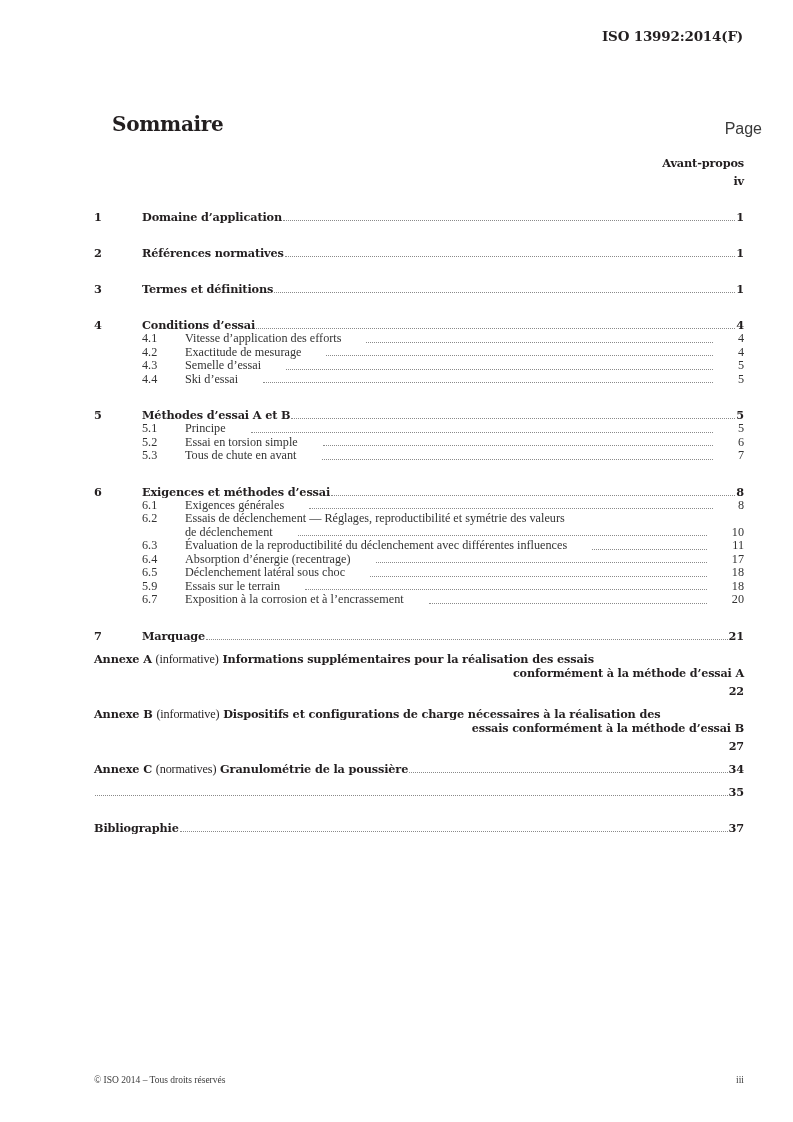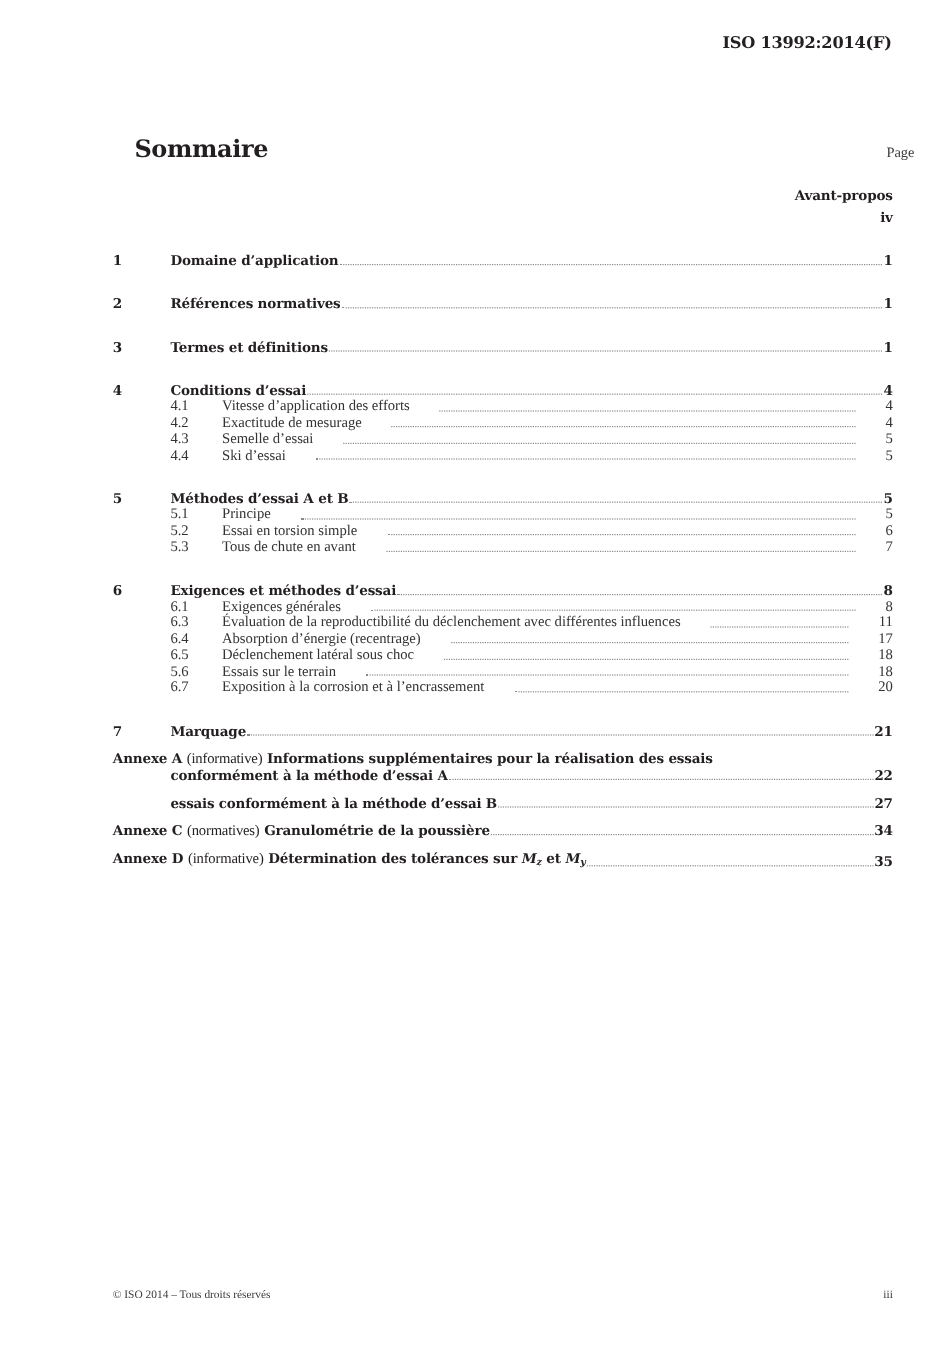--- a/index.html
+++ b/index.html
@@ -37,22 +37,22 @@
       top: 0;
       font-family: "DejaVu Serif", serif;
       font-weight: bold;
       font-size: 20px;
       letter-spacing: -0.3px;
     }
     .page-col-label {
       position: absolute;
       right: 0;
       top: 8px;
-      font-size: 12px;
-      font-family: Liberation Serif, serif;
+      font-size: 16px;
+      font-family: Liberation Sans, sans-serif;
       color: #3a3a3a;
     }
     .toc {
       position: absolute;
       top: 156px;
       left: 94px;
       width: 650px;
     }
     .entry {
       display: flex;
@@ -126,20 +126,21 @@
     .annex .qual {
       font-weight: normal;
       font-family: "Liberation Serif", serif;
       font-size: 12.2px;
     }
     .annex-line1 {
       white-space: nowrap;
     }
     .annex-line2 {
       padding-left: 48px;
+      flex-direction: column;
     }
     .math {
       font-style: italic;
     }
     .math sub {
       font-size: 8px;
       vertical-align: -2px;
     }
     .footer {
       position: absolute;
@@ -247,37 +248,45 @@
   <div class="entry lvl1">
     <span class="text"><span class="num">6</span><span>Exigences et méthodes d’essai</span></span>
     <span class="leader"></span>
     <span class="pg">8</span>
   </div>
   <div class="entry lvl2">
     <span class="text"><span class="num">6.1</span><span>Exigences générales</span></span>
     <span class="leader"></span>
     <span class="pg">8</span>
   </div>
+  <div>
+    <div class="lvl2-line1"><span class="num">6.2</span><span>Essais de déclenchement — Réglages, reproductibilité et symétrie des valeurs</span></div>
+    <div class="entry lvl2 lvl2-cont">
+      <span class="text">de déclenchement</span>
+      <span class="leader"></span>
+      <span class="pg">10</span>
+    </div>
+  </div>
   <div class="entry lvl2">
     <span class="text"><span class="num">6.3</span><span>Évaluation de la reproductibilité du déclenchement avec différentes influences</span></span>
     <span class="leader"></span>
     <span class="pg">11</span>
   </div>
   <div class="entry lvl2">
     <span class="text"><span class="num">6.4</span><span>Absorption d’énergie (recentrage)</span></span>
     <span class="leader"></span>
     <span class="pg">17</span>
   </div>
   <div class="entry lvl2">
     <span class="text"><span class="num">6.5</span><span>Déclenchement latéral sous choc</span></span>
     <span class="leader"></span>
     <span class="pg">18</span>
   </div>
   <div class="entry lvl2">
-    <span class="text"><span class="num">5.6</span><span>Essais sur le terrain</span></span>
+    <span class="text"><span class="num">5.9</span><span>Essais sur le terrain</span></span>
     <span class="leader"></span>
     <span class="pg">18</span>
   </div>
   <div class="entry lvl2">
     <span class="text"><span class="num">6.7</span><span>Exposition à la corrosion et à l’encrassement</span></span>
     <span class="leader"></span>
     <span class="pg">20</span>
   </div>
 
   <div class="entry lvl1">
@@ -289,38 +298,43 @@
   <div class="annex">
     <div class="annex-line1"><span>Annexe A</span> <span class="qual">(informative)</span> <span>Informations supplémentaires pour la réalisation des essais</span></div>
     <div class="entry annex-line2">
       <span class="text">conformément à la méthode d’essai A</span>
       <span class="leader"></span>
       <span class="pg">22</span>
     </div>
   </div>
 
   <div class="annex">
+    <div class="annex-line1"><span>Annexe B</span> <span class="qual">(informative)</span> <span>Dispositifs et configurations de charge nécessaires à la réalisation des</span></div>
     <div class="entry annex-line2">
       <span class="text">essais conformément à la méthode d’essai B</span>
       <span class="leader"></span>
       <span class="pg">27</span>
     </div>
   </div>
 
   <div class="entry annex">
     <span class="text"><span>Annexe C</span> <span class="qual">(normatives)</span> <span>Granulométrie de la poussière</span></span>
     <span class="leader"></span>
     <span class="pg">34</span>
   </div>
 
   <div class="entry annex">
-    <span class="text"><span>Annexe D</span> <span class="qual">(informative)</span> <span>Détermination des tolérances sur </span><span class="math"><span>M</span><sub>z</sub></span><span> et </span><span class="math"><span>M</span><sub>y</sub></span></span>
     <span class="leader"></span>
     <span class="pg">35</span>
   </div>
 
+  <div class="entry lvl1">
+    <span class="text">Bibliographie</span>
+    <span class="leader"></span>
+    <span class="pg">37</span>
+  </div>
 
 </div>
 
 <div class="footer">
   <span class="copyright">© ISO 2014 – Tous droits réservés</span>
   <span class="page-num">iii</span>
 </div>
 
 </body></html>

